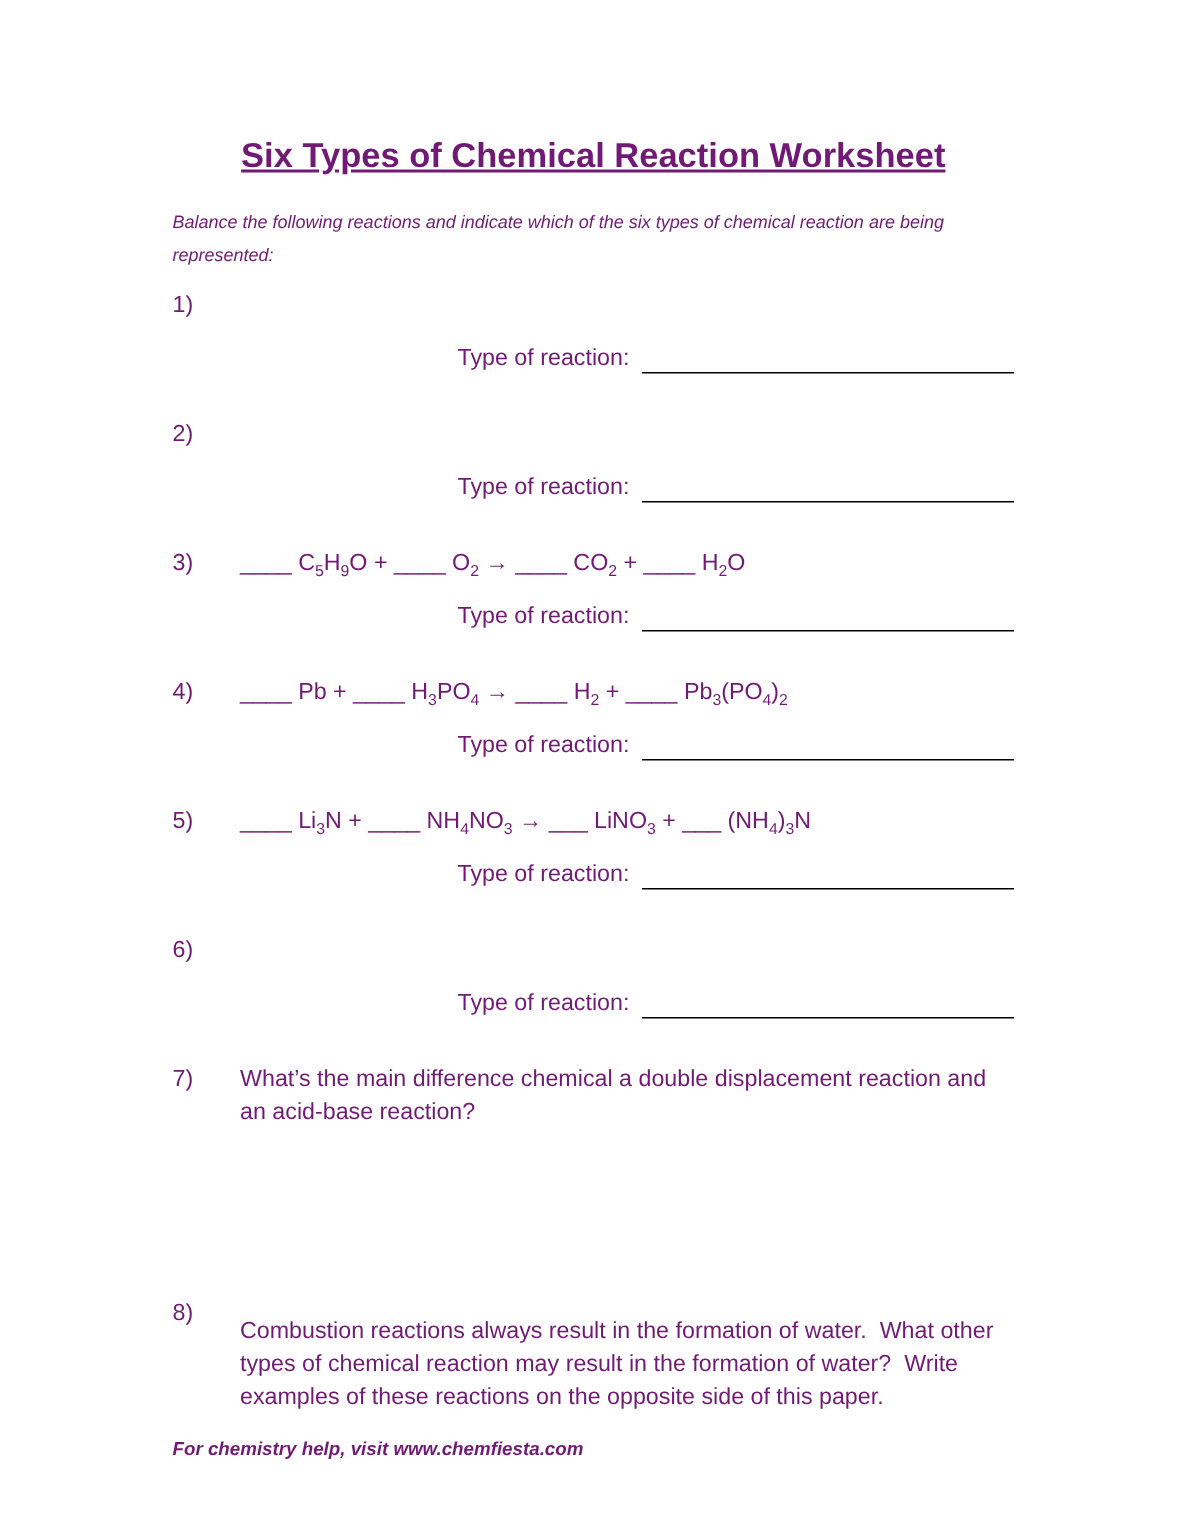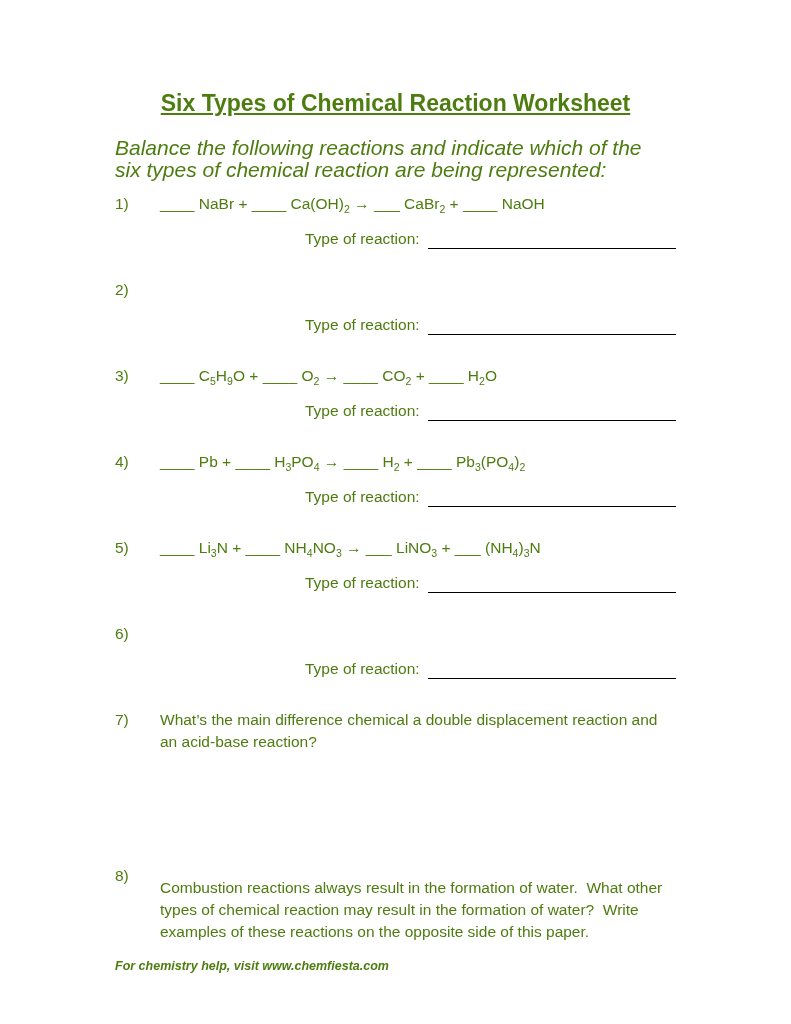--- a/index.html
+++ b/index.html
@@ -1,37 +1,37 @@
 <!DOCTYPE html>
 <html><head>
 <meta charset="utf-8">
 <style>
   html, body { margin: 0; padding: 0; background: #ffffff; }
   .page {
     position: relative;
     width: 791px;
     height: 1024px;
     background: #ffffff;
-    color: #4d7c0f;
+    color: #701a75;
     font-family: "Liberation Sans", sans-serif;
     box-sizing: border-box;
     padding: 90px 115px 16px 115px;
     overflow: hidden;
   }
   .title {
     margin: 0 0 20px 0;
     text-align: center;
     font-size: 23px;
     font-weight: bold;
     text-decoration: underline;
     line-height: 27px;
   }
   .instructions {
     font-style: italic;
-    font-size: 21px;
+    font-size: 12px;
     line-height: 22px;
     margin: 0 0 12px 0;
     max-width: 552px;
   }
   .eq-row {
     display: flex;
     font-size: 15.5px;
     line-height: 21px;
     margin-bottom: 14px;
     white-space: pre;
@@ -80,21 +80,20 @@
 
 <div class="page">
 
   <h1 class="title">Six Types of Chemical Reaction Worksheet</h1>
 
   <p class="instructions">Balance the following reactions and indicate which of the six types of chemical reaction are being represented:</p>
 
   <div>
     <div class="eq-row">
       <span class="q-num">1)</span>
-      <span class="equation">____ NaBr + ____ Ca(OH)<sub>2</sub> → ___ CaBr<sub>2</sub> + ____ NaOH</span>
     </div>
     <div class="type-row">
       <span class="type-label">Type of reaction:</span>
       <span class="answer-line"></span>
     </div>
   </div>
 
   <div>
     <div class="eq-row">
       <span class="q-num">2)</span>

